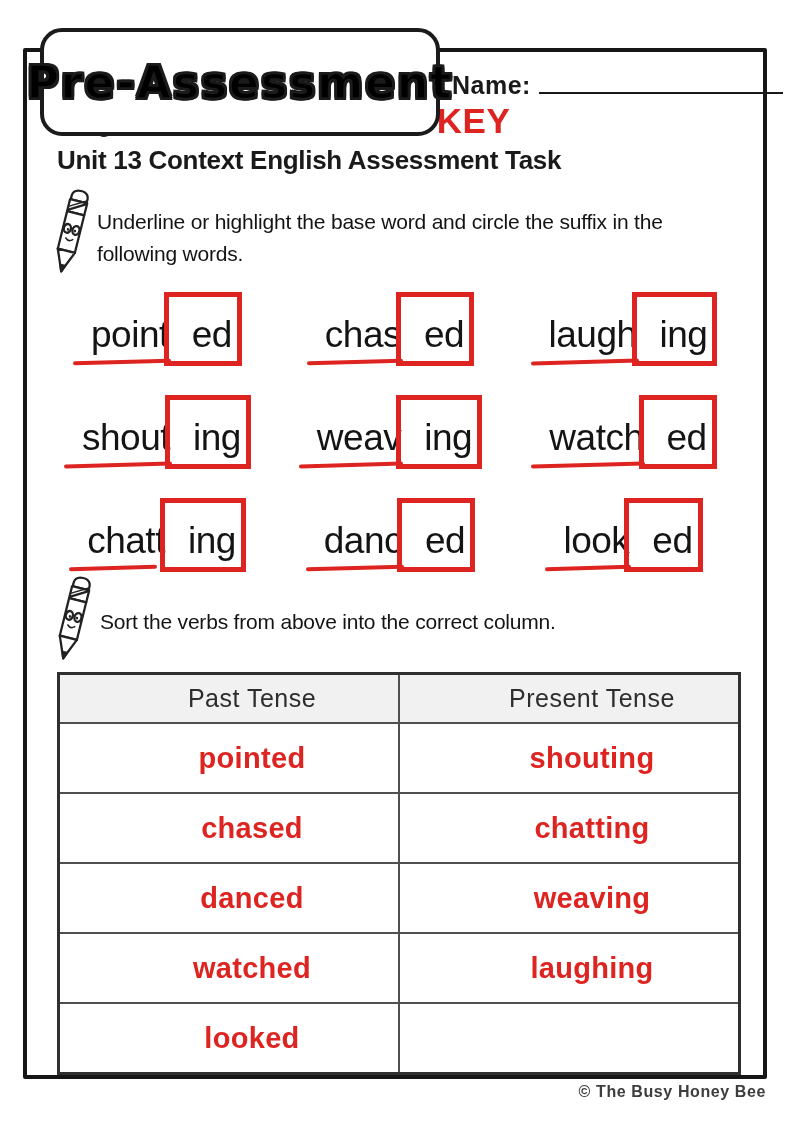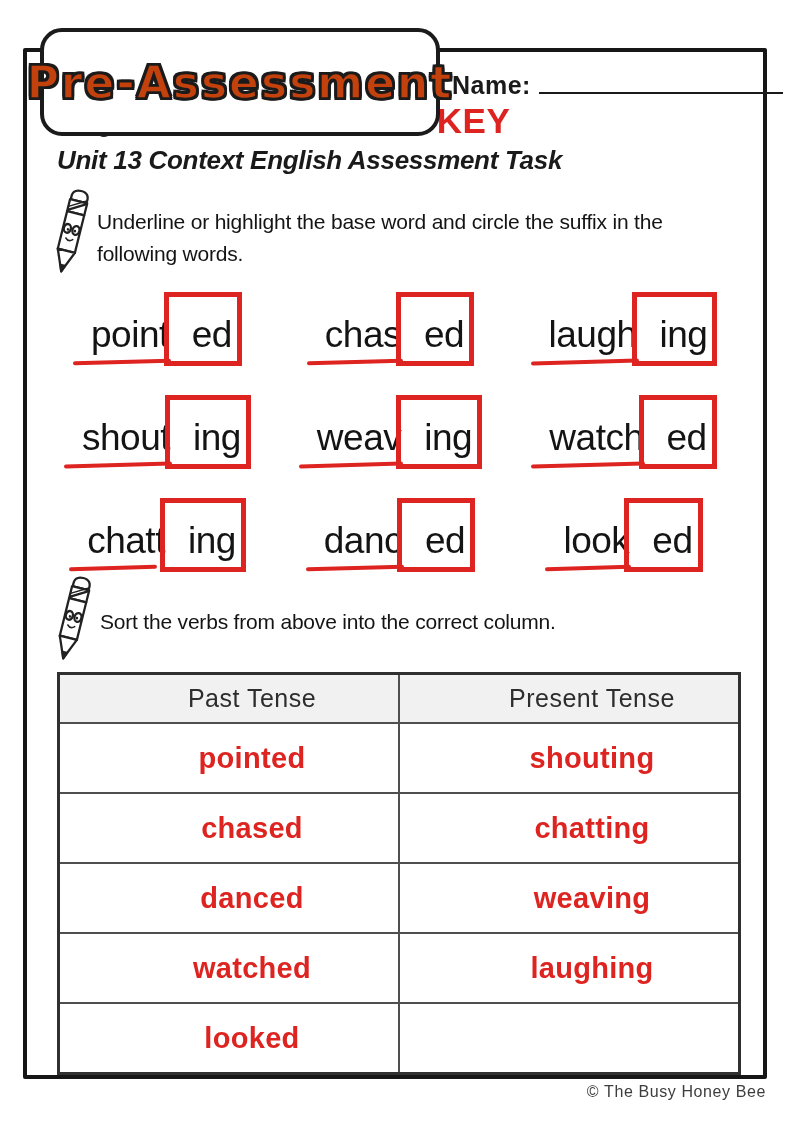--- a/index.html
+++ b/index.html
@@ -16,32 +16,32 @@
   }
 
   
   .title-box{
     left:40px;top:28px;width:392px;height:100px;background:#ffffff;
     border:4px solid #1b1b1b;border-radius:22px;
     display:flex;align-items:center;justify-content:center;z-index:3;
   }
   .title-text{
     font-family:"DejaVu Sans", sans-serif;font-weight:800;font-size:44px;
-    letter-spacing:2px;color:#c2410c;-webkit-text-stroke:1.6px #1b1b1b;
+    letter-spacing:2px;color:#000000;-webkit-text-stroke:1.6px #1b1b1b;
     text-shadow:2px 2px 0 #1b1b1b,-2px -2px 0 #1b1b1b,2px -2px 0 #1b1b1b,-2px 2px 0 #1b1b1b,
                 0 2px 0 #1b1b1b,0 -2px 0 #1b1b1b,2px 0 0 #1b1b1b,-2px 0 0 #1b1b1b;
     white-space:nowrap;
   }
 
   .name-row{left:452px;top:68px;font-size:25px;font-weight:600;letter-spacing:0.5px;white-space:nowrap;}
   .name-line{display:inline-block;width:244px;border-bottom:2.5px solid #1a1a1a;height:24px;margin-left:8px;}
 
   .stage{left:57px;top:108px;font-size:26px;font-weight:700;letter-spacing:-0.3px;}
   .answer-key{left:268px;top:101px;font-size:35px;font-weight:800;letter-spacing:0.5px;}
-  .unit-title{left:57px;top:145px;font-size:26px;font-weight:700;letter-spacing:-0.3px;font-style:italic;}
+  .unit-title{left:57px;top:145px;font-size:26px;font-weight:700;letter-spacing:-0.3px;}
 
   .pencil{width:58px;height:88px;}
   .pencil svg{transform:rotate(14deg);}
   .pencil-1{left:42px;top:188px;}
   .pencil-2{left:44px;top:575px;}
 
   .instr{font-size:21px;line-height:32px;letter-spacing:-0.2px;color:#141414;}
   .instr-1{left:97px;top:206px;width:620px;}
   .instr-2{left:100px;top:606px;width:620px;}
 
@@ -67,21 +67,21 @@
   .sort-table{left:57px;top:672px;width:684px;border-collapse:collapse;table-layout:fixed;}
   .sort-table th,.sort-table td{border:2px solid #4f4f4f;text-align:center;vertical-align:middle;padding-left:47px;}
   .sort-table{border:3px solid #303030;}
   .sort-table th{
     height:45px;background:#f1f1f1;font-weight:400;font-size:25px;
     letter-spacing:0.5px;color:#2d2d2d;
   }
   .sort-table td{height:66px;font-weight:700;font-size:29px;letter-spacing:0.3px;}
   .sort-table td span{color:var(--accent);}
 
-  .footer{right:28px;top:1083px;font-size:16px;letter-spacing:0.6px;color:#3d3d3d;font-weight:400;}
+  .footer{right:28px;top:1083px;font-size:16px;letter-spacing:0.6px;color:#3d3d3d;font-weight:700;}
 </style>
 </head>
 <body style="--accent: #dd2420;">
 
 <div class="abs page-border"></div>
 
 <div class="abs title-box">
   <span class="title-text">Pre-Assessment</span>
 </div>
 

